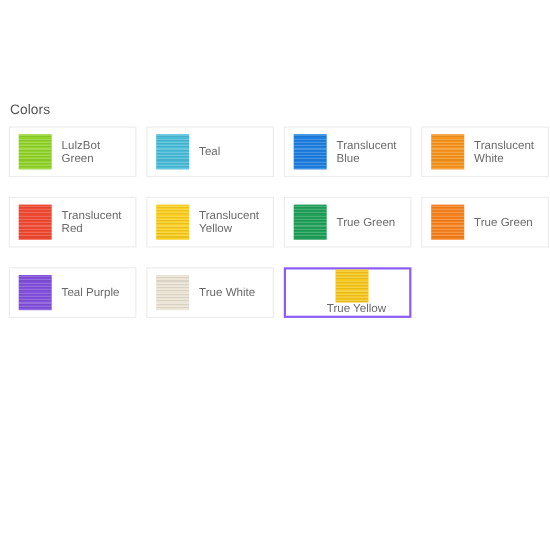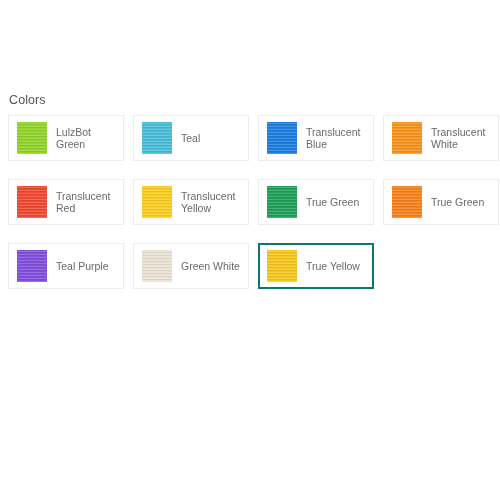--- a/index.html
+++ b/index.html
@@ -46,22 +46,23 @@
     height: 46px;
     box-sizing: border-box;
     background: #ffffff;
     border: 1px solid #ececec;
     display: flex;
     align-items: center;
     padding-left: 8px;
     cursor: pointer;
   }
   .swatch-tile.selected {
-    border: 2px solid #0f766e;
+    border: 2px solid #8b5cf6;
     padding-left: 7px;
+    flex-direction: column;
   }
   .swatch-chip {
     width: 30px;
     height: 32px;
     flex: 0 0 30px;
     position: relative;
     overflow: hidden;
   }
   .swatch-chip::after {
     content: "";
@@ -125,21 +126,21 @@
         <div class="swatch-tile">
           <span class="swatch-chip" style="background: rgb(247, 130, 30);"></span>
           <span class="swatch-label">True Green</span>
         </div>
         <div class="swatch-tile">
           <span class="swatch-chip" style="background: rgb(130, 80, 220);"></span>
           <span class="swatch-label">Teal Purple</span>
         </div>
         <div class="swatch-tile">
           <span class="swatch-chip" style="background: rgb(234, 227, 212);"></span>
-          <span class="swatch-label">Green White</span>
+          <span class="swatch-label">True White</span>
         </div>
         <div class="swatch-tile selected">
           <span class="swatch-chip" style="background: rgb(247, 199, 30);"></span>
           <span class="swatch-label">True Yellow</span>
         </div>
       </div>
   </div>
 </div>
 
 </body></html>

